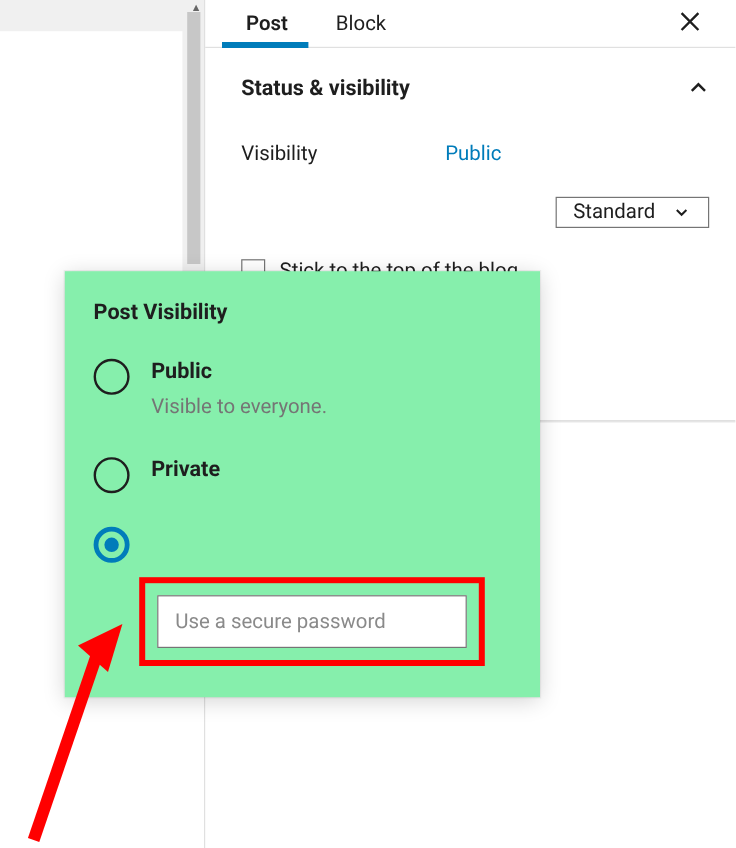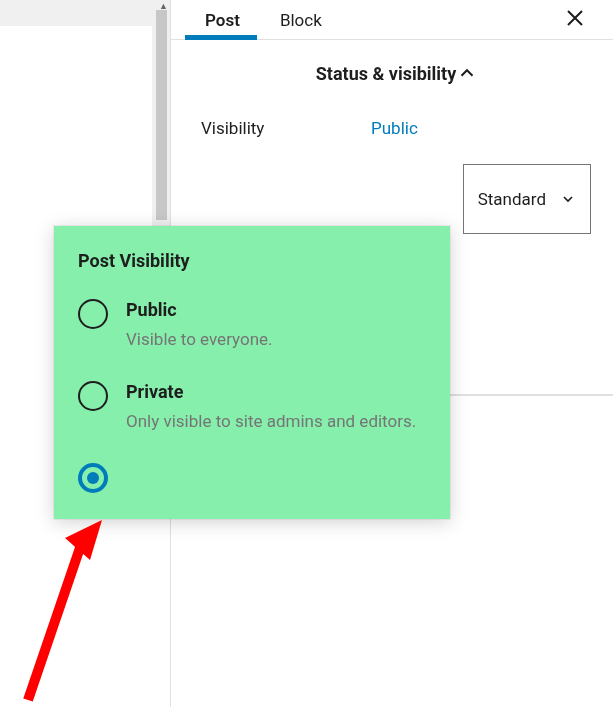--- a/index.html
+++ b/index.html
@@ -84,21 +84,21 @@
       cursor: pointer;
       padding: 4px 8px;
     }
     .panel {
       padding: 22px 20px 18px 30px;
       border-bottom: 1px solid #e0e0e0;
     }
     .panel-head {
       display: flex;
       align-items: center;
-      justify-content: center;
+      justify-content: space-between;
       margin-bottom: 34px;
     }
     .panel-title {
       font-size: 18px;
       font-weight: 700;
       color: #1e1e1e;
     }
     .chev {
       color: #1e1e1e;
     }
@@ -106,21 +106,21 @@
       display: flex;
       align-items: center;
       margin-bottom: 26px;
       font-size: 17px;
     }
     .row-label { width: 170px; color: #1e1e1e; }
     .row-value-link { color: #007cba; cursor: pointer; }
     .row-value { color: #007cba; cursor: pointer; }
     .format-select {
       border: 1px solid #757575;
-      padding: 24px 14px;
+      padding: 2px 14px;
       display: flex;
       align-items: center;
       gap: 14px;
       font-size: 17px;
       cursor: pointer;
       margin-left: auto;
       margin-right: 2px;
     }
     .stick-row {
       display: flex; align-items: center; gap: 12px;
@@ -292,28 +292,30 @@
     <div class="radio-text">
       <div class="radio-label">Public</div>
       <div class="radio-desc">Visible to everyone.</div>
     </div>
   </div>
 
   <div class="radio-row">
     <div class="radio"></div>
     <div class="radio-text">
       <div class="radio-label">Private</div>
-      <div class="radio-desc">Only visible to site admins and editors.</div>
     </div>
   </div>
 
   <div class="radio-row" style="margin-bottom:0;">
     <div class="radio selected"></div>
   </div>
 
+  <div class="highlight-box">
+    <input class="pw-input" type="text" placeholder="Use a secure password" style="">
+  </div>
 </div>
 
 <svg class="arrow" viewBox="0 0 100 200">
   <defs>
     <marker id="ah" markerWidth="8" markerHeight="8" refX="4" refY="4" orient="auto">
       <polygon points="0,0 8,4 0,8" fill="#ff0000"></polygon>
     </marker>
   </defs>
   <line x1="18" y1="180" x2="74" y2="16" stroke="#ff0000" stroke-width="10"></line>
   <polygon points="55,18 92,0 80,40" fill="#ff0000"></polygon>

